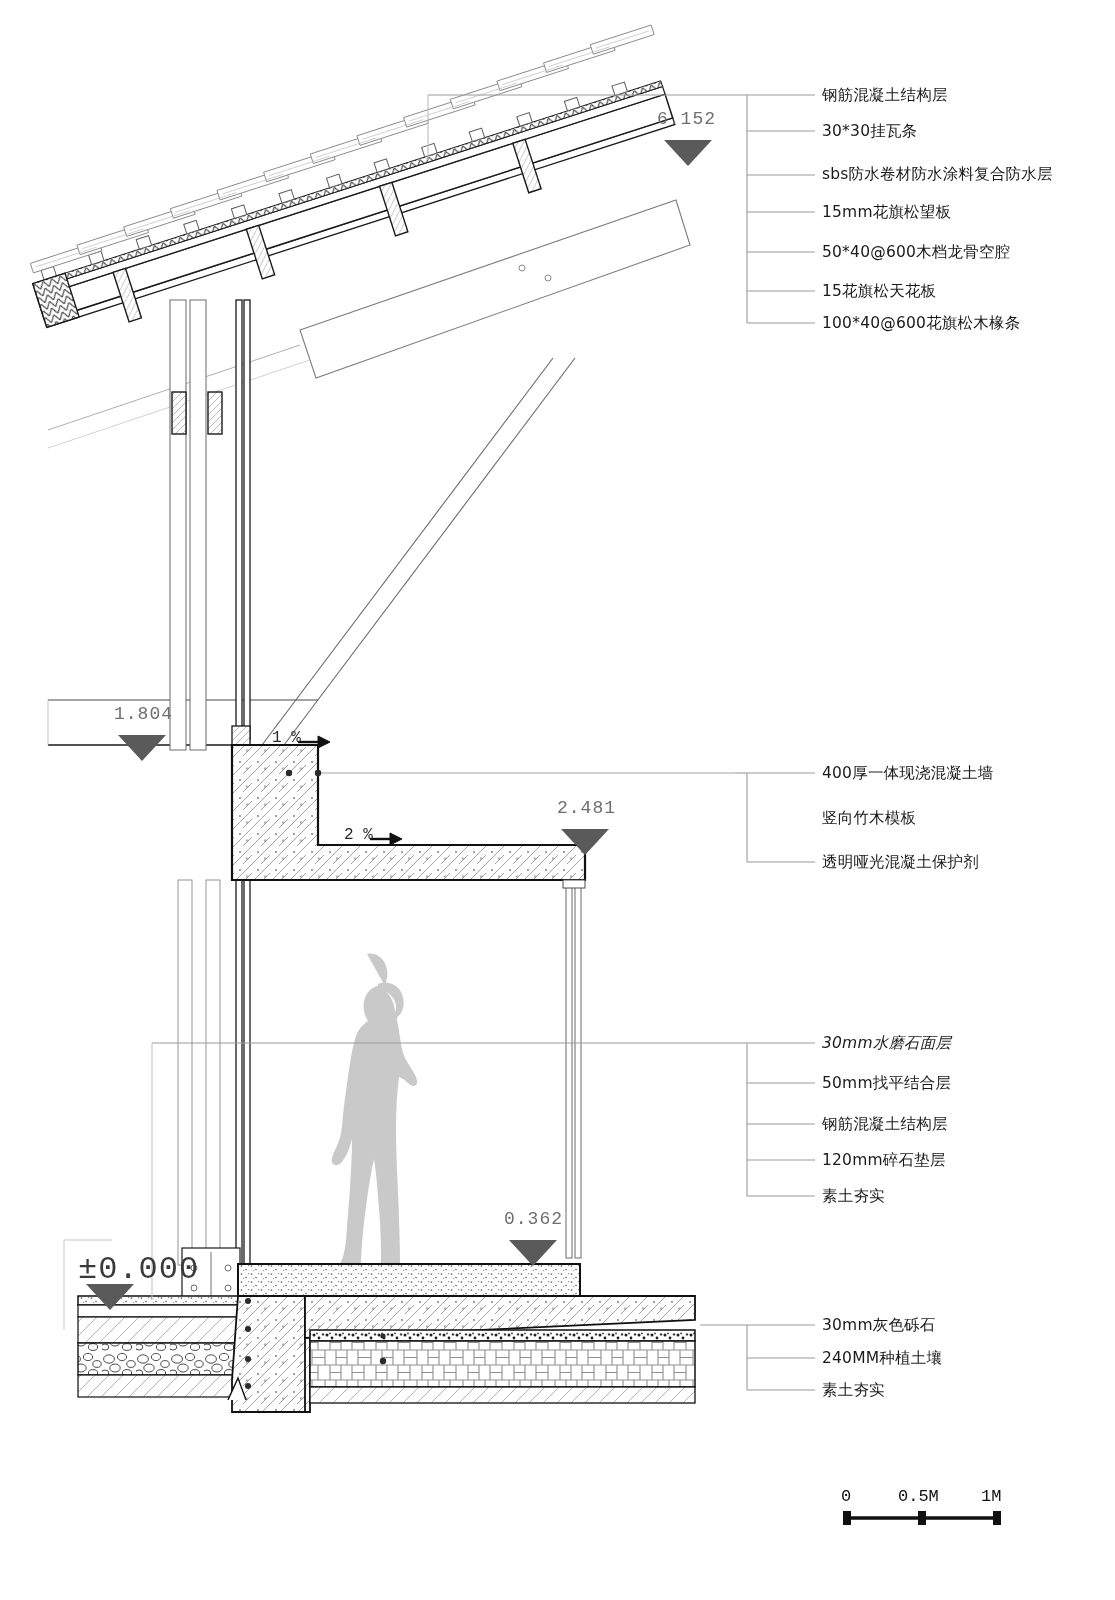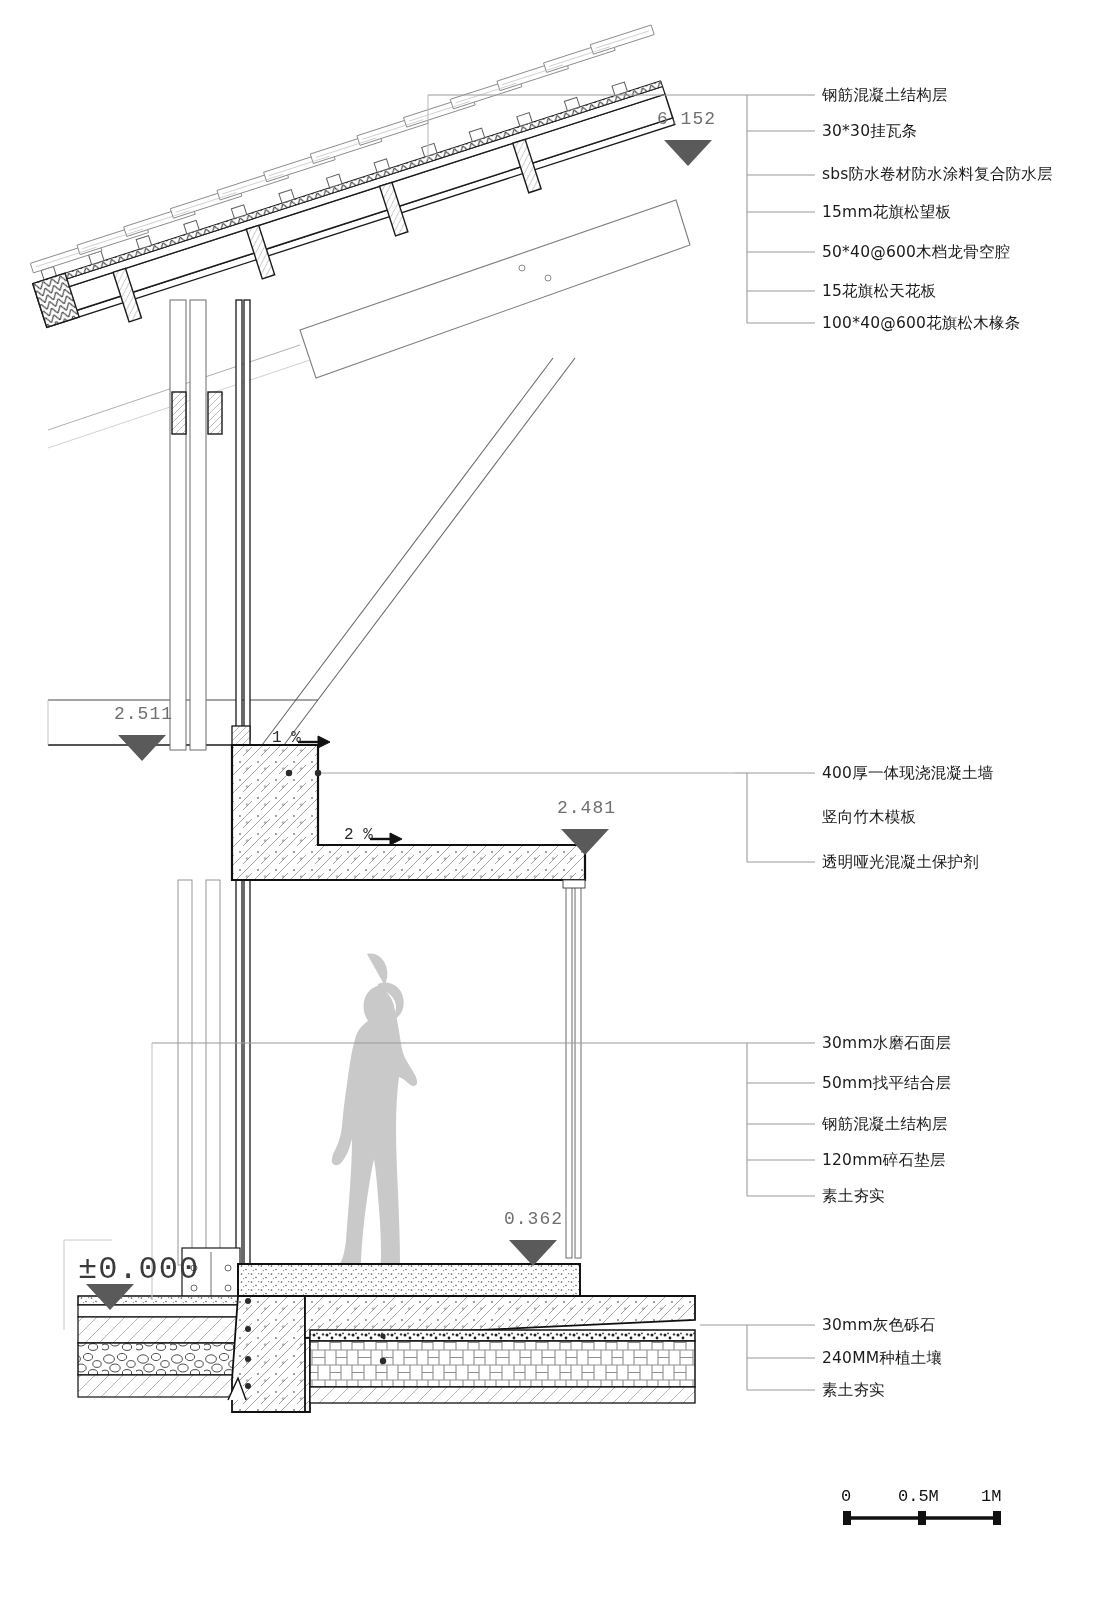--- a/index.html
+++ b/index.html
@@ -366,41 +366,41 @@
 
   <g stroke="#111">
     <path d="M845,1518 L1000,1518" stroke-width="3.4"></path>
     <rect x="843" y="1511" width="8" height="14" fill="#111" stroke="none"></rect>
     <rect x="918" y="1511" width="8" height="14" fill="#111" stroke="none"></rect>
     <rect x="993" y="1511" width="8" height="14" fill="#111" stroke="none"></rect>
   </g>
 </svg>
 
 <div class="elev" style="left:657px;top:110px;">6.152</div>
-<div class="elev" style="left:114px;top:705px;">2.511</div>
+<div class="elev" style="left:114px;top:705px;">1.804</div>
 <div class="elev" style="left:557px;top:799px;">2.481</div>
 <div class="elev" style="left:504px;top:1210px;">0.362</div>
 <div class="elev dark" style="left:78px;top:1254px;font-size:32px;">±0.000</div>
 
 <div class="slope" style="left:272px;top:730px;">1 %</div>
 <div class="slope" style="left:344px;top:827px;">2 %</div>
 
 <div class="anno" style="left:822px;top:88px;">钢筋混凝土结构层</div>
 <div class="anno" style="left:822px;top:124px;">30*30挂瓦条</div>
 <div class="anno" style="left:822px;top:167px;">sbs防水卷材防水涂料复合防水层</div>
 <div class="anno" style="left:822px;top:205px;">15mm花旗松望板</div>
 <div class="anno" style="left:822px;top:245px;">50*40@600木档龙骨空腔</div>
 <div class="anno" style="left:822px;top:284px;">15花旗松天花板</div>
 <div class="anno" style="left:822px;top:316px;">100*40@600花旗松木椽条</div>
 
 <div class="anno" style="left:822px;top:766px;">400厚一体现浇混凝土墙</div>
-<div class="anno" style="left:822px;top:810px;">竖向竹木模板</div>
+<div class="anno" style="left:822px;top:810px;font-family:Liberation Serif, serif;">竖向竹木模板</div>
 <div class="anno" style="left:822px;top:855px;">透明哑光混凝土保护剂</div>
 
-<div class="anno" style="left:822px;top:1036px;">30mm水磨石面层</div>
+<div class="anno" style="left:822px;top:1036px;font-style:italic;">30mm水磨石面层</div>
 <div class="anno" style="left:822px;top:1076px;">50mm找平结合层</div>
 <div class="anno" style="left:822px;top:1117px;">钢筋混凝土结构层</div>
 <div class="anno" style="left:822px;top:1153px;">120mm碎石垫层</div>
 <div class="anno" style="left:822px;top:1189px;">素土夯实</div>
 
 <div class="anno" style="left:822px;top:1318px;">30mm灰色砾石</div>
 <div class="anno" style="left:822px;top:1351px;">240MM种植土壤</div>
 <div class="anno" style="left:822px;top:1383px;">素土夯实</div>
 
 

